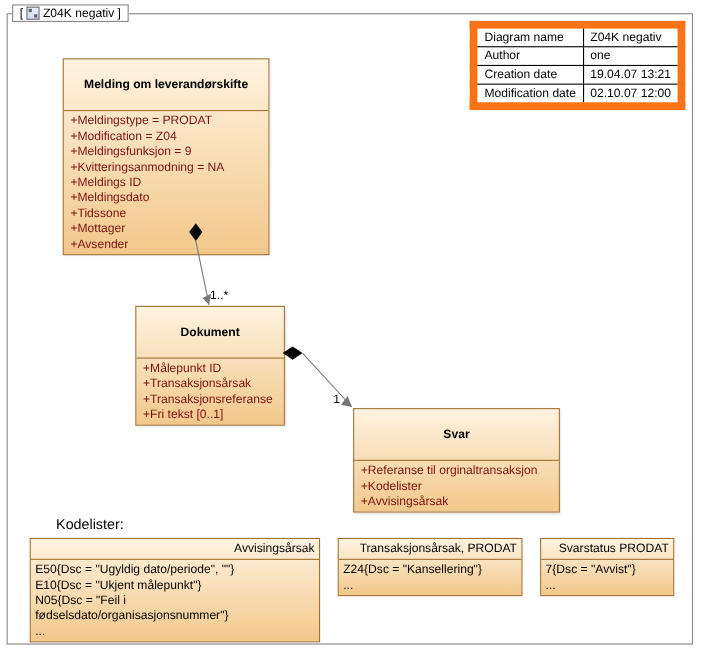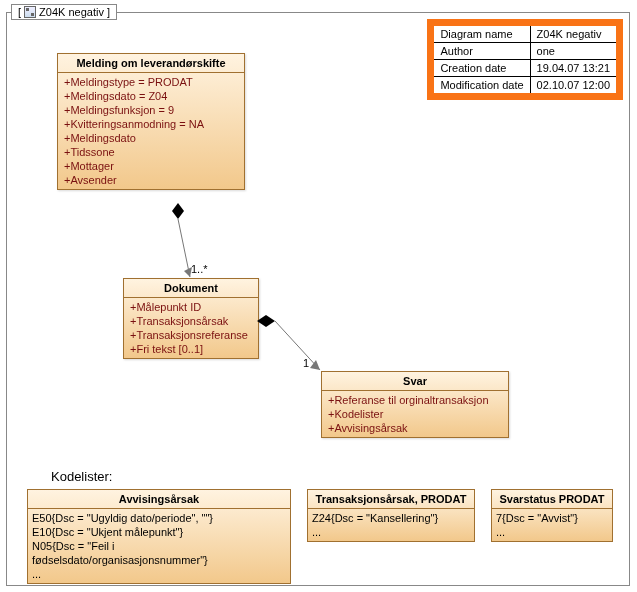--- a/index.html
+++ b/index.html
@@ -5,26 +5,26 @@
 html,body{margin:0;padding:0;font-family:Arial,Helvetica,sans-serif;font-size:11px;color:#000;background:#fff}
 .canvas{position:relative;width:637px;height:592px;background:#fff}
 .frame{position:absolute;left:6px;top:12px;width:622px;height:572px;border:1px solid #888}
 .frame-tab{position:absolute;left:4px;top:-9px;background:#fff;border:1px solid #888;padding:1px 6px;font-size:11px;display:flex;align-items:center;gap:3px}
 .tab-icon{width:10px;height:10px;border:1px solid #666;display:inline-block;position:relative;background:linear-gradient(#eef,#cde)}
 .tab-icon::before{content:"";position:absolute;left:1px;top:1px;width:3px;height:3px;background:#666}
 .tab-icon::after{content:"";position:absolute;right:1px;bottom:1px;width:3px;height:3px;background:#666}
 .meta{position:absolute;right:6px;top:6px;border:7px solid #f97316;border-collapse:collapse;font-size:11px}
 .meta td{border:1px solid #000;padding:2px 6px}
 .classbox{position:absolute;border:1px solid #a07030;background:linear-gradient(#fff3e0,#f2c88b);box-shadow:1px 1px 2px rgba(0,0,0,.15)}
-.classbox .title{font-weight:bold;text-align:center;padding:3px 4px;border-bottom:1px solid #a07030}
+.classbox .title{font-weight:bold;text-align:center;padding:17px 4px;border-bottom:1px solid #a07030}
 .classbox .body{padding:2px 4px}
 .attr{color:#7a1010;padding:0 2px;line-height:14px}
 .kodelist{position:absolute;font-size:13px}
 .codebox{position:absolute;border:1px solid #a07030;background:linear-gradient(#fff3e0,#f2c88b)}
-.codebox .title{font-weight:bold;text-align:center;padding:3px 4px;border-bottom:1px solid #a07030}
+.codebox .title{font-weight:normal;text-align:right;padding:3px 4px;border-bottom:1px solid #a07030}
 .codebox .body{padding:2px 4px;color:#000;line-height:14px}
 svg.lines{position:absolute;left:0;top:0;width:637px;height:592px;pointer-events:none}
 .mult{position:absolute;font-size:11px;background:transparent}
 </style>
 </head>
 <body>
 
 <div class="canvas">
 
   <div class="frame">
@@ -53,23 +53,24 @@
             <td>Modification date</td>
             <td>02.10.07 12:00</td>
           </tr>
     </tbody>
       </table>
 
     <div class="classbox" style="left:50px;top:40px;width:186px">
       <div class="title">Melding om leverandørskifte</div>
       <div class="body">
         <div class="attr">+Meldingstype = PRODAT</div>
-        <div class="attr">+Meldingsdato = Z04</div>
+        <div class="attr">+Modification = Z04</div>
         <div class="attr">+Meldingsfunksjon = 9</div>
         <div class="attr">+Kvitteringsanmodning = NA</div>
+        <div class="attr">+Meldings ID</div>
         <div class="attr">+Meldingsdato</div>
         <div class="attr">+Tidssone</div>
         <div class="attr">+Mottager</div>
         <div class="attr">+Avsender</div>
       </div>
     </div>
 
     <div class="classbox" style="left:116px;top:265px;width:134px">
       <div class="title">Dokument</div>
       <div class="body">

